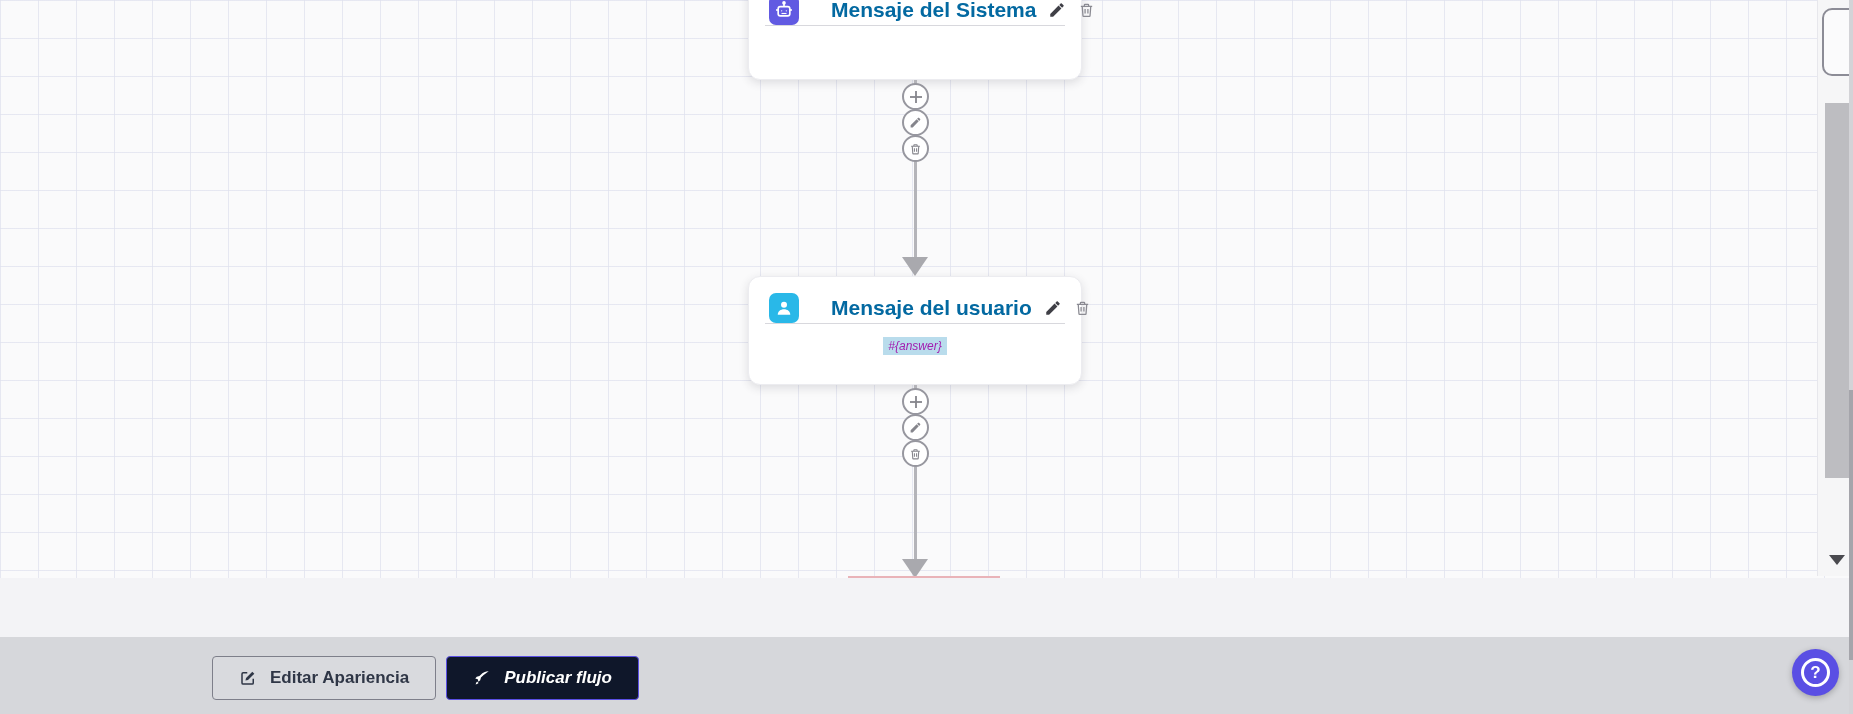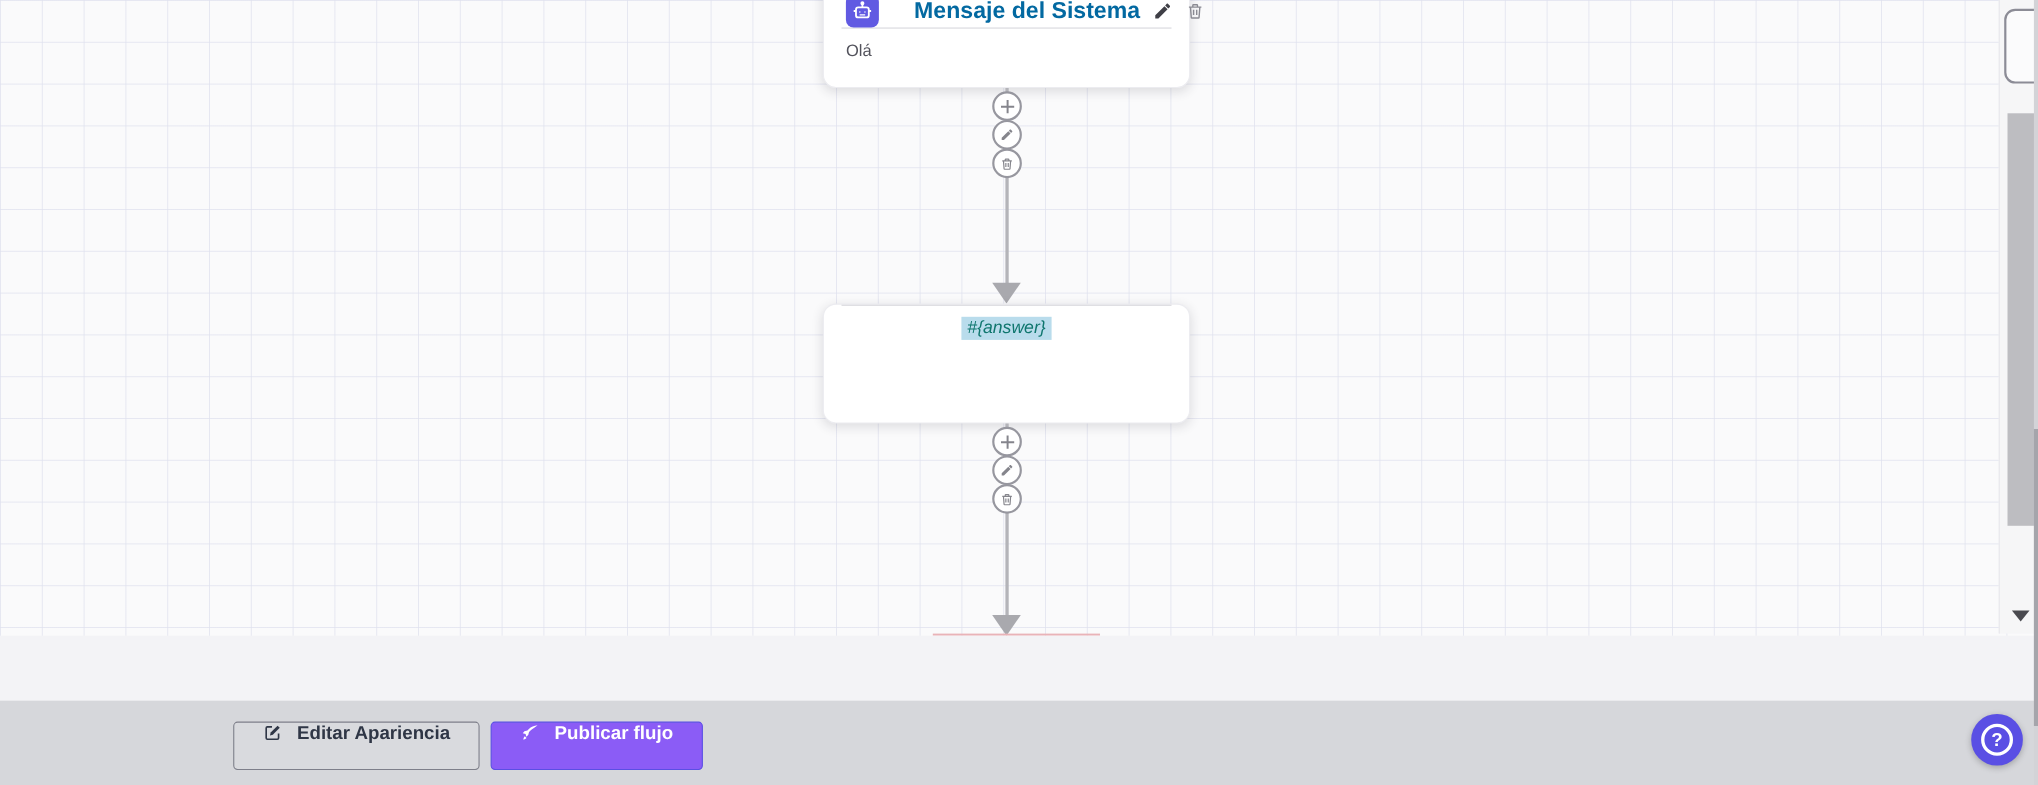--- a/index.html
+++ b/index.html
@@ -32,22 +32,22 @@
   .node-icon.user  { background:#29b8e8; }
   .node-title {
     margin-left:32px; font-size:21px; font-weight:700; color:#0369a1;
     flex:1 1 auto; white-space:nowrap;
   }
   .hdr-action { margin-left:12px; cursor:pointer; display:flex; align-items:center; }
   .node-divider { border-top:1.6px solid #d8d8dd; margin:0 16px; }
   .node-body { padding:12px 20px; font-size:15px; color:#52525b; }
   .node-body.centered { text-align:center; }
   .var-chip {
-    background:#b9dcec; color:#0f766e; font-style:italic;
-    padding:2px 5px; font-size:16px;
+    background:#b9dcec; color:#a21caf; font-style:italic;
+    padding:2px 5px; font-size:12px;
   }
 
   
   .conn-line { position:absolute; width:3px; background:#b4b4b9; left:914px; }
   .conn-arrow {
     position:absolute; left:902px; width:0; height:0;
     border-left:13px solid transparent; border-right:13px solid transparent;
     border-top:19px solid #a9a9ae;
   }
   .conn-btn {
@@ -75,26 +75,26 @@
     border-top:10px solid #4a4a4f; cursor:pointer;
   }
   .window-edge { position:absolute; right:0; top:0; width:4px; height:714px; background:#d3d3d7; }
   .window-edge-dark { position:absolute; right:0; top:390px; width:4px; height:270px; background:#a5a5ab; }
 
   
   .pre-toolbar { position:absolute; left:0; top:578px; width:1853px; height:59px; background:#f3f3f6; }
   .toolbar { position:absolute; left:0; top:637px; width:1853px; height:77px; background:#d6d7db; }
   .toolbar-inner { position:absolute; left:212px; top:19px; display:flex; gap:10px; }
   .tb-btn {
-    height:44px; display:inline-flex; justify-content:center;
+    height:44px; display:inline-flex; align-items:center; justify-content:center;
     gap:13px; padding:0 26px; background:#d9dade; border:1px solid #7e7f8a;
     border-radius:4px; font-size:17px; font-weight:600; color:#2f3646;
     cursor:pointer; position:relative; white-space:nowrap;
   }
-  .tb-btn.primary { background:#8b5cf6; border-color:#5a4fe4; color:#ffffff; }
+  .tb-btn.primary { background:#0f172a; border-color:#5a4fe4; color:#ffffff;font-style:italic; }
   .badge-dot {
     position:absolute; top:-9px; right:-9px; width:19px; height:19px;
     border-radius:50%; background:#c22843;
   }
 
   
   .help-fab {
     position:absolute; left:1792px; top:649px; width:47px; height:47px;
     border-radius:50%; background:#5a4fe4; display:flex; align-items:center;
     justify-content:center; cursor:pointer; box-shadow:0 2px 6px rgba(0,0,0,.25);
@@ -134,21 +134,20 @@
       <span class="hdr-action">
         <svg width="17" height="18" viewBox="0 0 24 24" fill="none" stroke="#8a8a92" stroke-width="1.8">
           <path d="M4 7h16M9 7V4.8c0-.5.4-.8.9-.8h4.2c.5 0 .9.3.9.8V7"></path>
           <path d="M6 7l1 13.2c0 .5.4.8.9.8h8.2c.5 0 .9-.3.9-.8L18 7"></path>
           <line x1="10" y1="10.5" x2="10" y2="17"></line>
             <line x1="14" y1="10.5" x2="14" y2="17"></line>
         </svg>
       </span>
     </div>
     <div class="node-divider"></div>
-    <div class="node-body">Olá</div>
   </div>
 
   <div class="conn-line" style="top:80px; height:178px;"></div>
   <div class="conn-arrow" style="top:257px;"></div>
   <div class="conn-btn" style="top:83px;">
     <svg width="14" height="14" viewBox="0 0 14 14" stroke="#85858c" stroke-width="1.8">
         <line x1="7" y1="1" x2="7" y2="13"></line>
         <line x1="1" y1="7" x2="13" y2="7"></line>
       </svg>
   </div>
@@ -160,20 +159,42 @@
   <div class="conn-btn" style="top:135px;">
     <svg width="13" height="14" viewBox="0 0 24 24" fill="none" stroke="#85858c" stroke-width="2">
         <path d="M4 7h16M9 7V4.8c0-.5.4-.8.9-.8h4.2c.5 0 .9.3.9.8V7"></path>
         <path d="M6 7l1 13.2c0 .5.4.8.9.8h8.2c.5 0 .9-.3.9-.8L18 7"></path>
         <line x1="10" y1="10.5" x2="10" y2="17"></line>
         <line x1="14" y1="10.5" x2="14" y2="17"></line>
       </svg>
   </div>
 
   <div class="node" style="top:276px; height:109px;">
+    <div class="node-header" style="padding-top:16px;">
+      <div class="node-icon user">
+        <svg width="20" height="20" viewBox="0 0 24 24" fill="#ffffff">
+          <circle cx="12" cy="8.2" r="3.6"></circle>
+          <path d="M4.5 20c0-4.1 3.4-6.6 7.5-6.6s7.5 2.5 7.5 6.6z"></path>
+        </svg>
+      </div>
+      <div class="node-title">Mensaje del usuario</div>
+      <span class="hdr-action">
+        <svg width="18" height="18" viewBox="0 0 24 24" fill="#3f3f46">
+          <path d="M3 17.2V21h3.8L17.9 9.9l-3.8-3.8L3 17.2zM20.7 7.1c.4-.4.4-1 0-1.4l-2.4-2.4c-.4-.4-1-.4-1.4 0l-1.9 1.9 3.8 3.8 1.9-1.9z"></path>
+        </svg>
+      </span>
+      <span class="hdr-action">
+        <svg width="17" height="18" viewBox="0 0 24 24" fill="none" stroke="#8a8a92" stroke-width="1.8">
+          <path d="M4 7h16M9 7V4.8c0-.5.4-.8.9-.8h4.2c.5 0 .9.3.9.8V7"></path>
+          <path d="M6 7l1 13.2c0 .5.4.8.9.8h8.2c.5 0 .9-.3.9-.8L18 7"></path>
+          <line x1="10" y1="10.5" x2="10" y2="17"></line>
+            <line x1="14" y1="10.5" x2="14" y2="17"></line>
+        </svg>
+      </span>
+    </div>
     <div class="node-divider"></div>
     <div class="node-body centered">
       <span class="var-chip">#{answer}</span>
     </div>
   </div>
 
   <div class="conn-line" style="top:385px; height:175px;"></div>
   <div class="conn-arrow" style="top:559px;"></div>
   <div class="conn-btn" style="top:388px;">
     <svg width="14" height="14" viewBox="0 0 14 14" stroke="#85858c" stroke-width="1.8">

